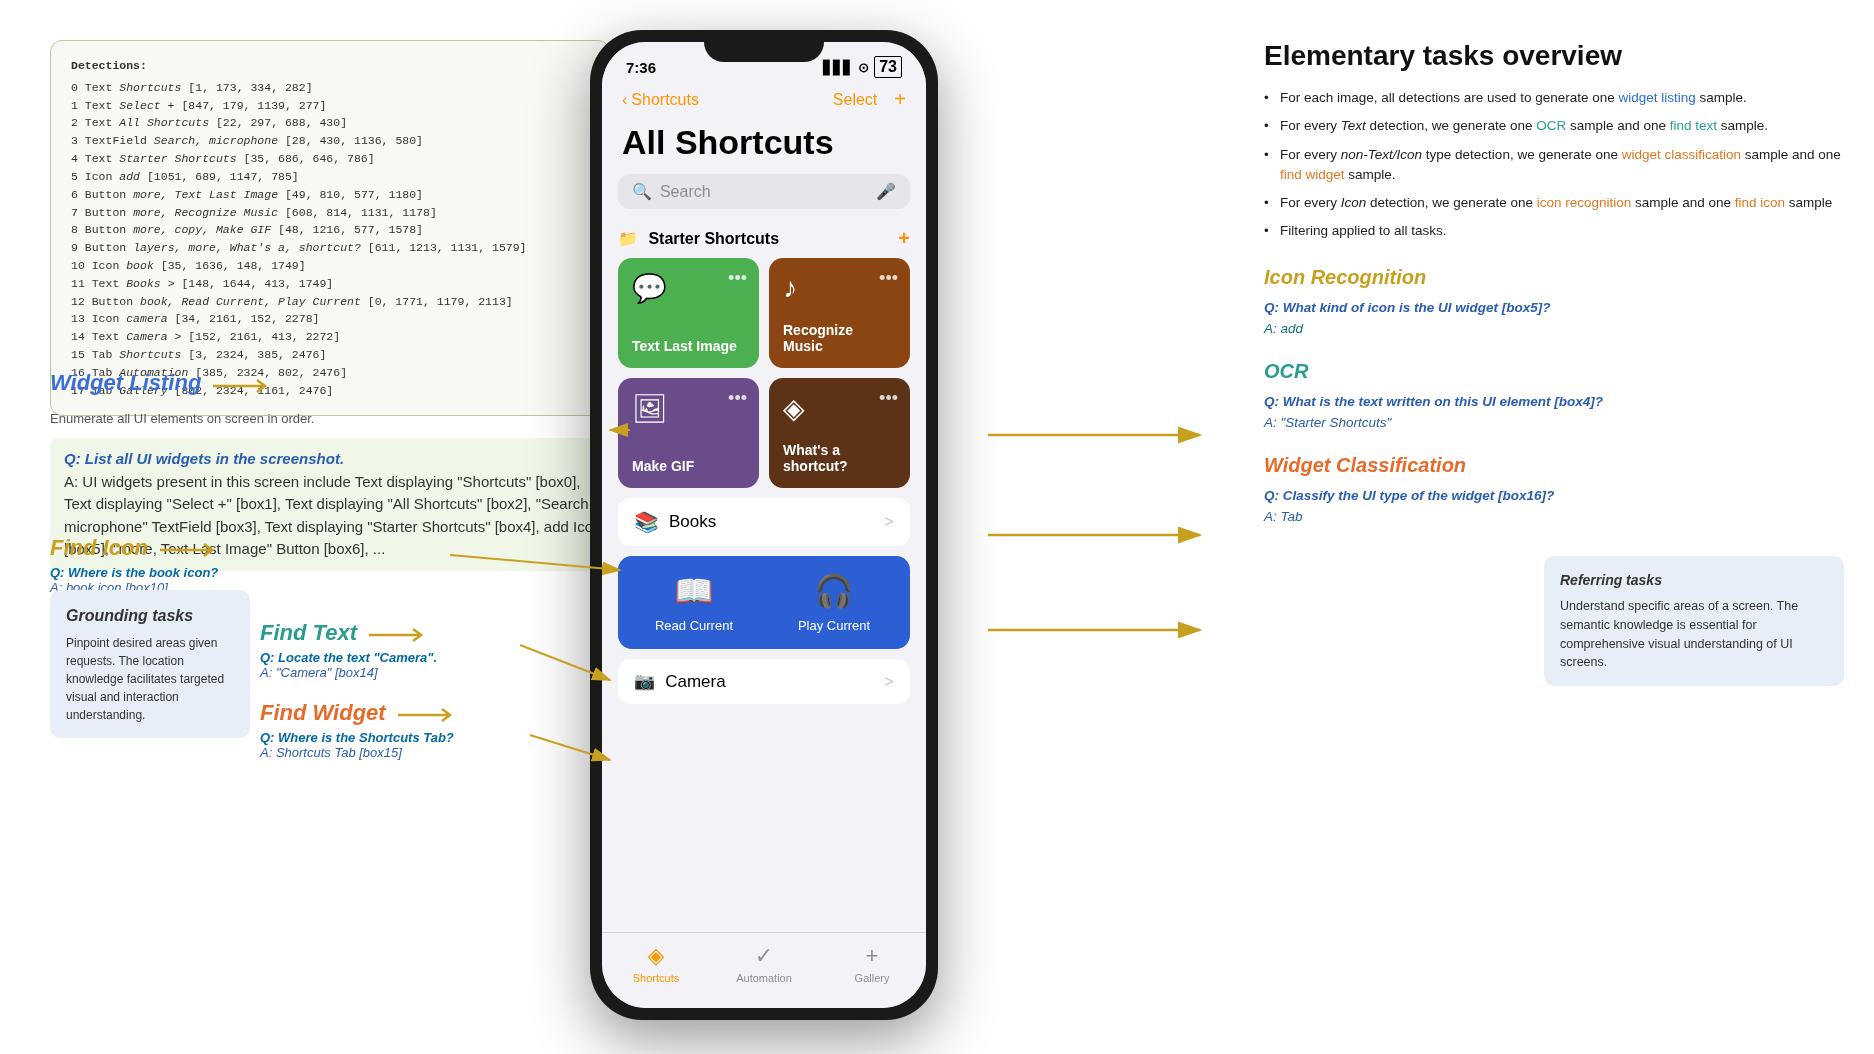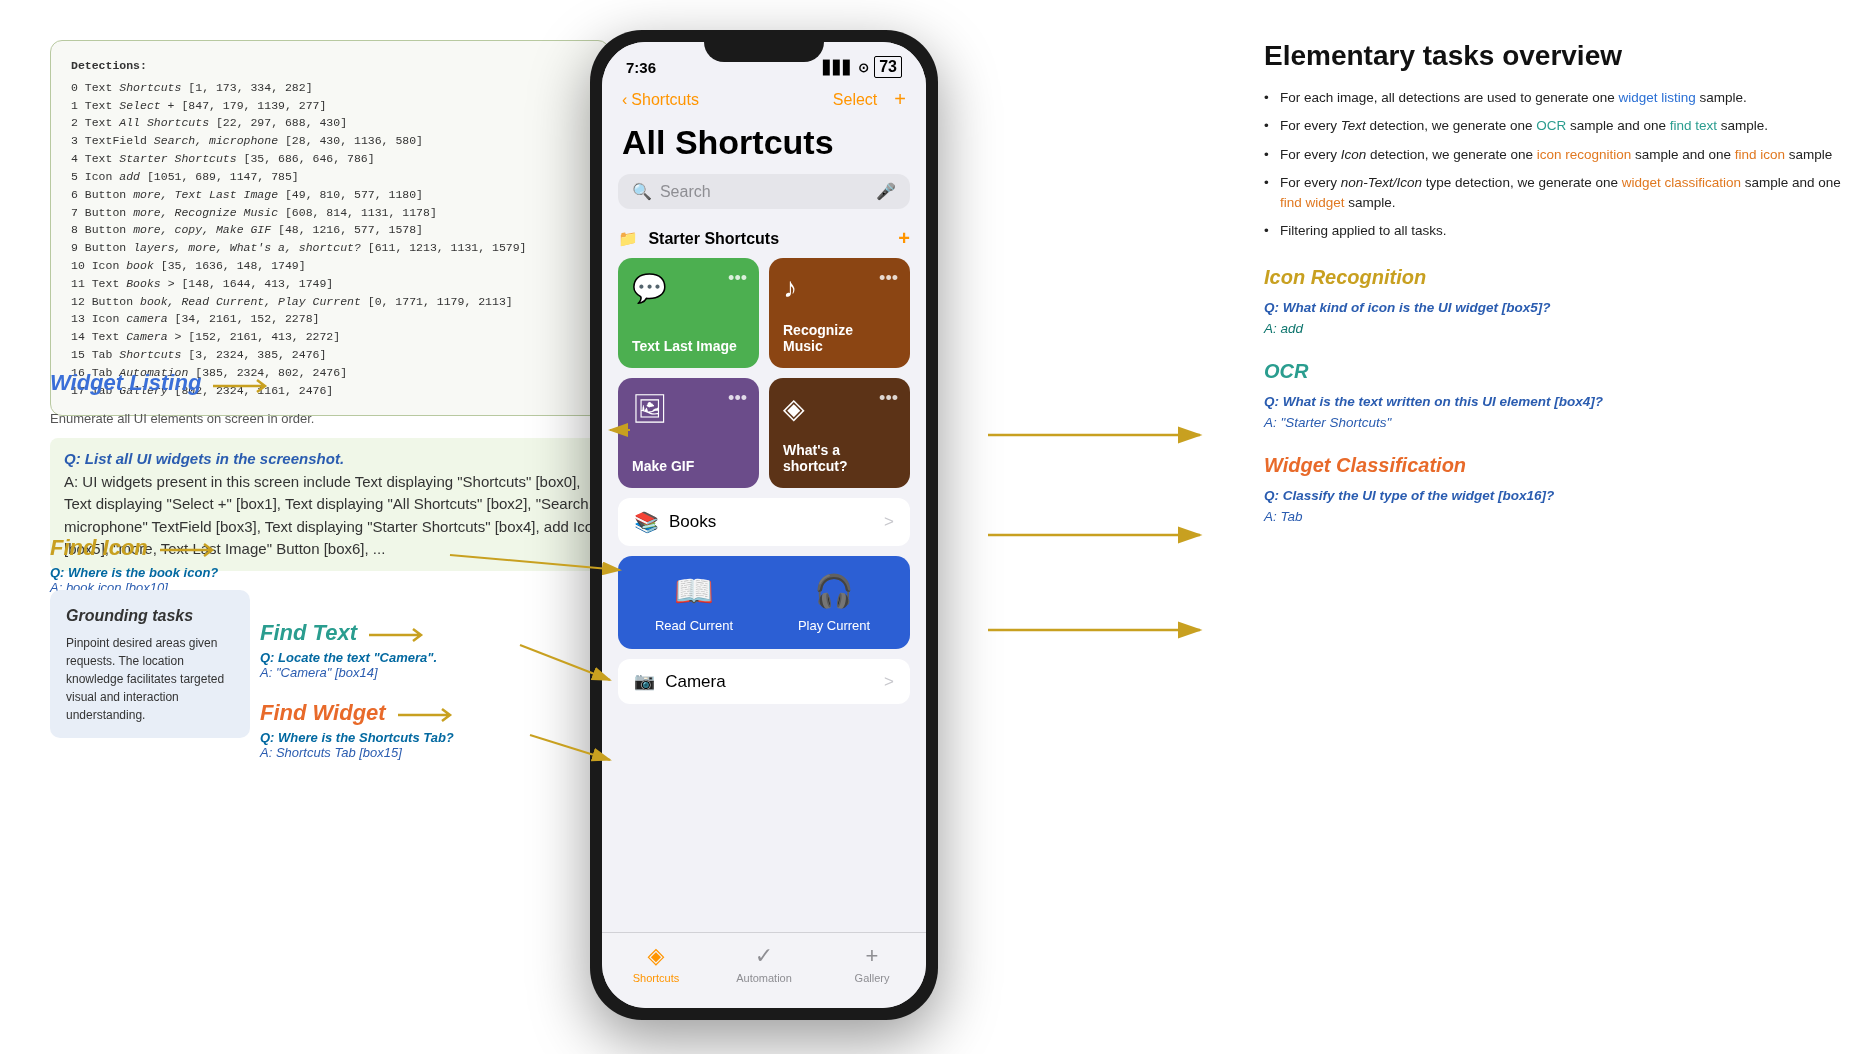--- a/index.html
+++ b/index.html
@@ -619,22 +619,22 @@
     </div>
   </div>
 </div>
 
 <div class="right-panel">
   <h1 class="overview-title">Elementary tasks overview</h1>
 
   <ul class="overview-bullets">
     <li>For each image, all detections are used to generate one <span class="blue-text">widget listing</span> sample.</li>
     <li>For every <em>Text</em> detection, we generate one <span class="green-text">OCR</span> sample and one <span class="green-text">find text</span> sample.</li>
+    <li>For every <em>non-Text/Icon</em> type detection, we generate one <span class="orange-text">widget classification</span> sample and one <span class="orange-text">find widget</span> sample.</li>
     <li>For every <em>Icon</em> detection, we generate one <span class="orange-text">icon recognition</span> sample and one <span class="orange-text">find icon</span> sample</li>
-    <li>For every <em>non-Text/Icon</em> type detection, we generate one <span class="orange-text">widget classification</span> sample and one <span class="orange-text">find widget</span> sample.</li>
     <li>Filtering applied to all tasks.</li>
   </ul>
 
   <div class="icon-recognition-title">Icon Recognition</div>
   <div class="right-qa">
     <div class="rq">Q: What kind of icon is the UI widget [box5]?</div>
     <div class="ra-orange">A: add</div>
   </div>
 
   <div class="ocr-title">OCR</div>
@@ -642,20 +642,24 @@
     <div class="rq">Q: What is the text written on this UI element [box4]?</div>
     <div class="ra">A: "Starter Shortcuts"</div>
   </div>
 
   <div class="widget-class-title">Widget Classification</div>
   <div class="right-qa">
     <div class="rq">Q: Classify the UI type of the widget [box16]?</div>
     <div class="ra">A: Tab</div>
   </div>
 
+  <div class="referring-tasks-box">
+    <div class="referring-tasks-title">Referring tasks</div>
+    <div>Understand specific areas of a screen. The semantic knowledge is essential for comprehensive visual understanding of UI screens.</div>
+  </div>
 </div>
 
 <svg style="position:absolute; top:0; left:0; width:1874px; height:1054px; pointer-events:none;">
 
   <defs>
     <marker id="arrowhead" markerWidth="10" markerHeight="7" refX="9" refY="3.5" orient="auto">
       <polygon points="0 0, 10 3.5, 0 7" fill="#c8a020"></polygon>
     </marker>
     <marker id="arrowhead-right" markerWidth="10" markerHeight="7" refX="9" refY="3.5" orient="auto">
       <polygon points="0 0, 10 3.5, 0 7" fill="#c8a020"></polygon>

